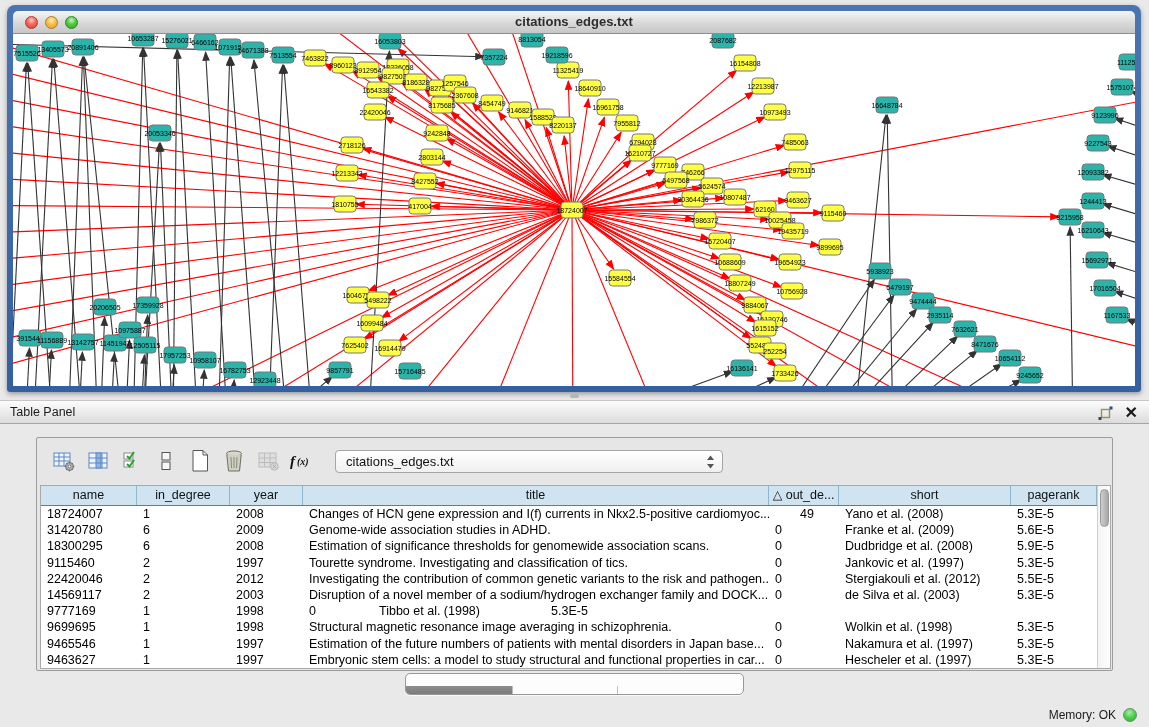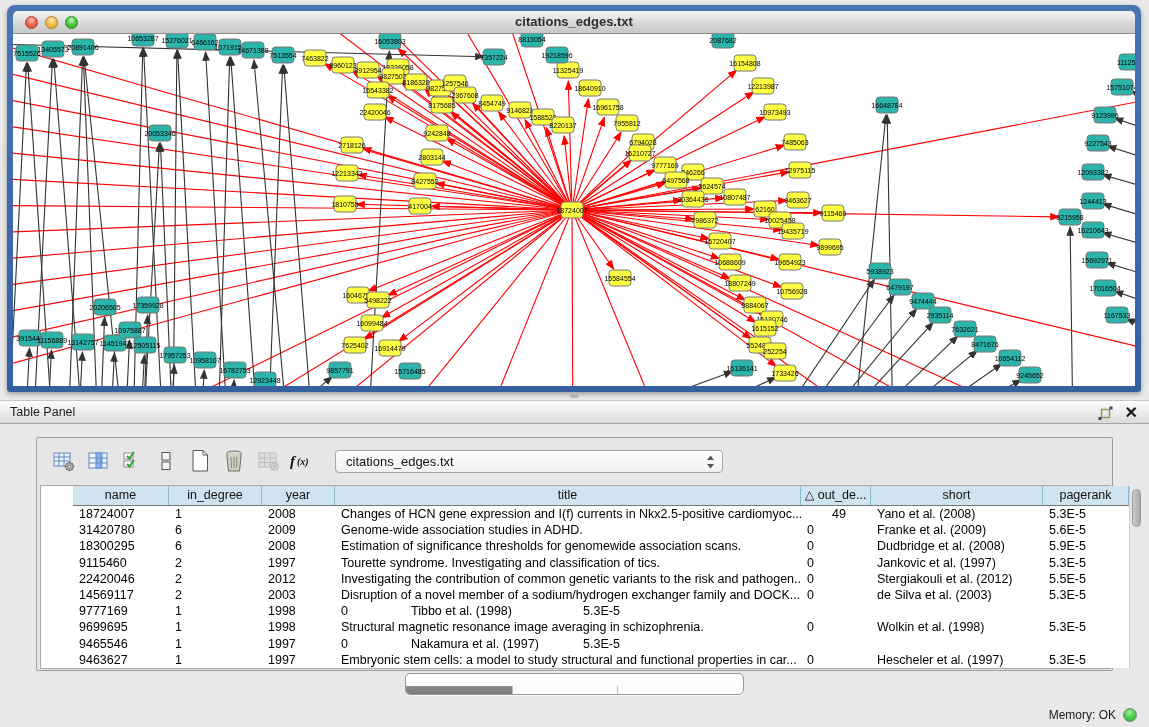--- a/index.html
+++ b/index.html
@@ -37,21 +37,21 @@
   #toolbar { position:absolute; left:10px; top:7px; height:32px; display:flex; align-items:center; }
   .tool-btn { width:34px; height:30px; border:none; background:transparent; display:flex;
     align-items:center; justify-content:center; cursor:pointer; }
   .tool-btn.disabled { opacity:.55; cursor:default; }
   #table-selector { margin-left:16px; width:388px; height:23px; background:linear-gradient(#ffffff,#f0f0f0);
     border:1px solid #a6a6a6; border-radius:4px; display:flex; align-items:center;
     font-size:13px; color:#111; padding-left:10px; position:relative; cursor:pointer; }
   .combo-arrows { position:absolute; right:7px; top:4px; width:9px; height:14px; }
 
   #table-wrap { position:absolute; left:3px; top:47px; width:1071px; height:184px;
-    background:#fff; border:1px solid #a9a9a9; display:flex; flex-direction:column;padding-left:32px; }
+    background:#fff; border:1px solid #a9a9a9; display:flex; flex-direction:column; }
   #table-inner { display:flex; flex:1; }
   #grid { flex:1; }
   #header-row { display:flex; height:20px; background:#cfe4f0; border-bottom:1px solid #777; }
   .th { font-size:12.5px; line-height:19px; text-align:center; color:#111;
     border-right:1px solid #8fb6cc; overflow:hidden; white-space:nowrap; cursor:pointer; }
   .tr { display:flex; height:16.2px; background:#fff; }
   .td { font-size:12.5px; line-height:16.2px; padding-left:6px; white-space:nowrap;
     overflow:hidden; color:#000; }
   #vscroll { width:14px; background:linear-gradient(90deg,#f4f4f4,#ffffff); border-left:1px solid #cfcfcf; position:relative; }
   #vthumb { position:absolute; left:2px; top:3px; width:9px; height:38px; border-radius:5px;
@@ -875,20 +875,21 @@
               <div class="td" style="width: 73px;">1998</div>
               <div class="td" style="width: 466px;">Structural magnetic resonance image averaging in schizophrenia.</div>
               <div class="td" style="width: 70px;">0</div>
               <div class="td" style="width: 172px;">Wolkin et al. (1998)</div>
               <div class="td" style="width: 86px;">5.3E-5</div>
             </div>
             <div class="tr">
               <div class="td" style="width: 96px;">9465546</div>
               <div class="td" style="width: 93px;">1</div>
               <div class="td" style="width: 73px;">1997</div>
+              <div class="td" style="width: 466px;">Estimation of the future numbers of patients with mental disorders in Japan base...</div>
               <div class="td" style="width: 70px;">0</div>
               <div class="td" style="width: 172px;">Nakamura et al. (1997)</div>
               <div class="td" style="width: 86px;">5.3E-5</div>
             </div>
             <div class="tr">
               <div class="td" style="width: 96px;">9463627</div>
               <div class="td" style="width: 93px;">1</div>
               <div class="td" style="width: 73px;">1997</div>
               <div class="td" style="width: 466px;">Embryonic stem cells: a model to study structural and functional properties in car...</div>
               <div class="td" style="width: 70px;">0</div>

